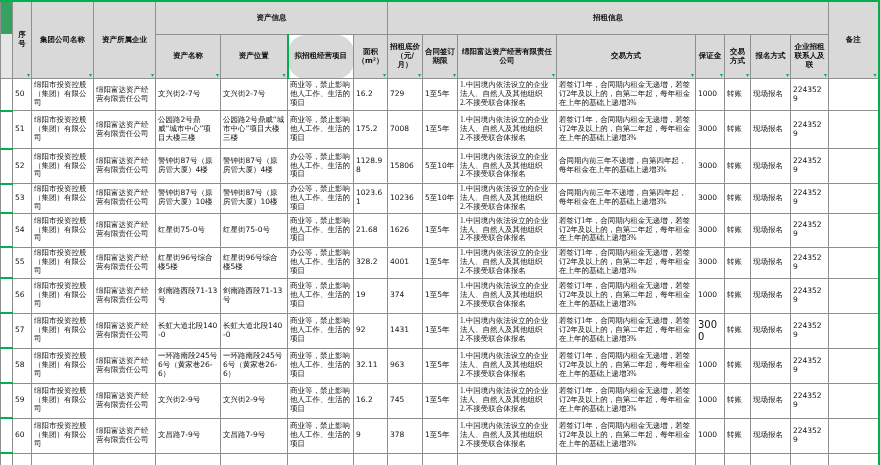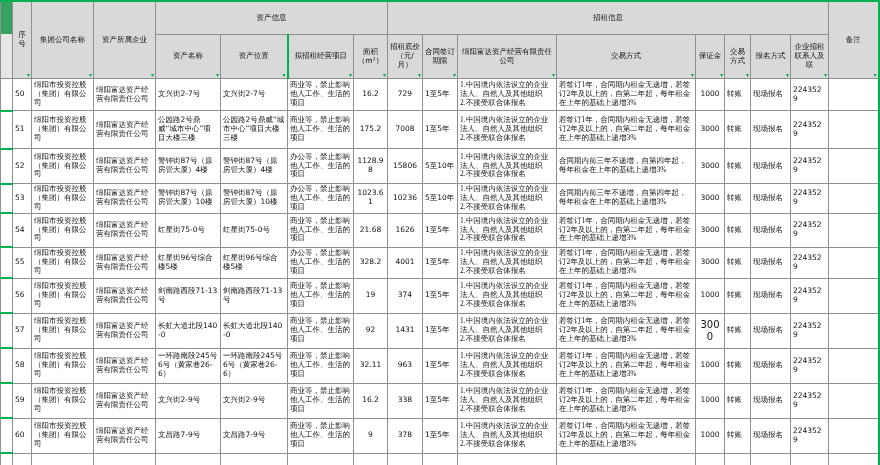--- a/index.html
+++ b/index.html
@@ -12,40 +12,40 @@
     border-collapse:collapse;table-layout:fixed;width:878px;
     border-top:2px solid #00b050;border-right:2px solid #00b050;
   }
   th,td{
     border:1px solid #8f8f8f;
     font-size:7.5px;line-height:1.18;color:#111;
     padding:1px 2px;vertical-align:middle;
     overflow:hidden;word-break:break-all;
   }
   th{
-    background:#d9d9d9;font-weight:normal;text-align:center;
+    background:#d9d9d9;font-weight:bold;text-align:center;
     position:relative;
   }
   td{background:#ffffff;text-align:left;}
   tr.h1 th{height:30px;}
   tr.h2 th{height:41px;}
   
   th.gcol{
     background:linear-gradient(to bottom,#35a35f 0,#35a35f 42%,#e6e6e6 42%);
     border-left:1px solid #8f8f8f;
   }
   td.gcol{border-bottom:2px solid #00b050;background:#fff;}
   
-  .greenleft{border-left:2px solid #00b050 !important;}
+  .greenleft{border-left:2px solid #00b050 !important;border-radius:18px;}
   .filter{
     position:absolute;right:1px;bottom:0;
     font-size:6px;color:#00b050;line-height:1;cursor:pointer;
   }
   td.c-conditions,td.c-increase{white-space:pre-line;word-break:normal;font-family:Liberation Serif, serif;}
-  td.c-area,td.c-price,td.c-deposit{text-align:center;}
+  td.c-area,td.c-price,td.c-deposit{text-align:left;}
   td.big{font-size:10px;}
   td.c-project{}
 </style>
 </head>
 <body>
 
 <div class="sheet">
   <table>
     <colgroup>
       <col style="width:12px">
@@ -274,21 +274,21 @@
         </tr>
         <tr style="height: 35px;">
           <td class="gcol"></td>
           <td class="c-seq">59</td>
           <td class="c-group">绵阳市投资控股（集团）有限公司</td>
           <td class="c-enterprise">绵阳富达资产经营有限责任公司</td>
           <td class="c-asset_name">文兴街2-9号</td>
           <td class="c-location">文兴街2-9号</td>
           <td class="c-project">商业等，禁止影响他人工作、生活的项目</td>
           <td class="c-area">16.2</td>
-          <td class="c-price">338</td>
+          <td class="c-price">745</td>
           <td class="c-term">1至5年</td>
           <td class="c-conditions">1.中国境内依法设立的企业法人、自然人及其他组织
 2.不接受联合体报名</td>
           <td class="c-increase">若签订1年，合同期内租金无递增，若签订2年及以上的，自第二年起，每年租金在上年的基础上递增3%</td>
           <td class="c-deposit">1000</td>
           <td class="c-trade">转账</td>
           <td class="c-signup">现场报名</td>
           <td class="c-contact">2243529</td>
           <td class="c-note"></td>
         </tr>

